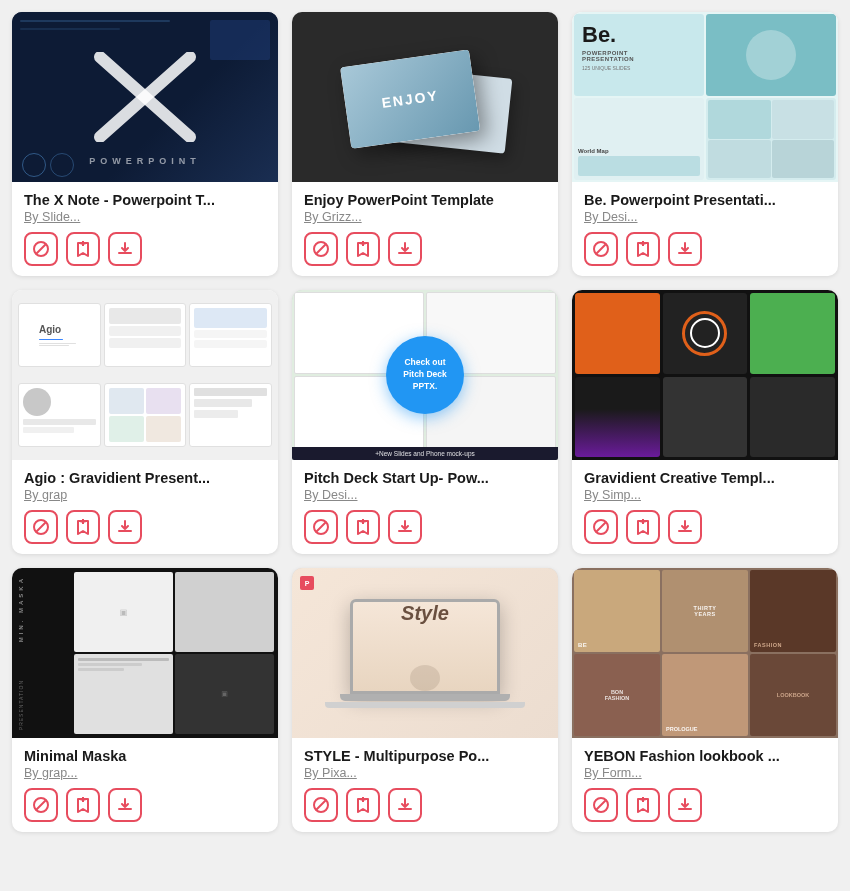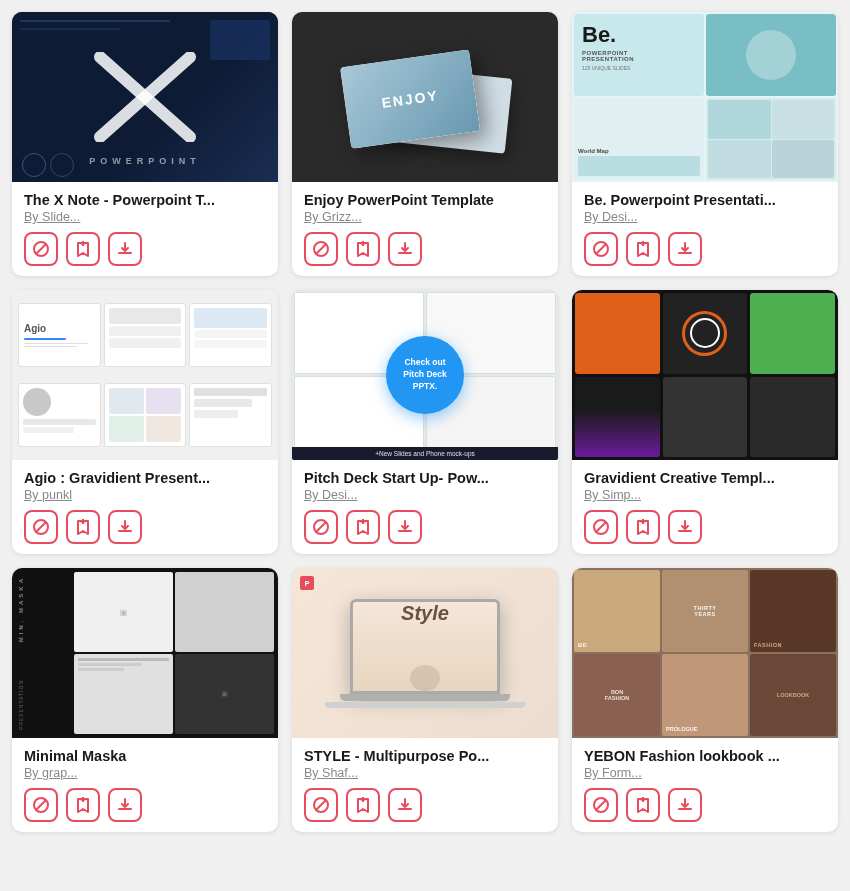--- a/index.html
+++ b/index.html
@@ -214,21 +214,21 @@
               <path d="M8 2v8M5 7l3 3 3-3" stroke="#e74c5e" stroke-width="2" stroke-linecap="round" stroke-linejoin="round"></path>
               <path d="M2 12h12" stroke="#e74c5e" stroke-width="2" stroke-linecap="round"></path>
             </svg>
           </div>
         </div>
       </div>
     </div>
     <div class="card">
       <div class="card-thumb">
       <div style="width:100%;height:100%;background:#f0f0f0;display:grid;grid-template-columns:1fr 1fr 1fr;grid-template-rows:1fr 1fr;gap:3px;padding:6px;align-items:center;">
-        <div style="background:#fff;border-radius:3px;height:64px;border:1px solid #e0e0e0;padding:5px;display:flex;flex-direction:column;justify-content:center;">
+        <div style="background:#fff;border-radius:3px;height:64px;border:1px solid #e0e0e0;padding:20px;display:flex;flex-direction:column;justify-content:center;">
           <div style="font-size:10px;font-weight:800;color:#555;">Agio</div>
           <div style="height:2px;background:#3a86ff;width:60%;border-radius:1px;margin-top:4px;"></div>
           <div style="height:1px;background:#e0e0e0;width:90%;border-radius:1px;margin-top:3px;"></div>
           <div style="height:1px;background:#e0e0e0;width:75%;border-radius:1px;margin-top:2px;"></div>
         </div>
         <div style="background:#fff;border-radius:3px;height:64px;border:1px solid #e0e0e0;padding:4px;display:flex;flex-direction:column;gap:2px;">
           <div style="height:16px;background:#e8e8e8;border-radius:2px;"></div>
           <div style="height:10px;background:#f0f0f0;border-radius:2px;"></div>
           <div style="height:10px;background:#f0f0f0;border-radius:2px;"></div>
         </div>
@@ -250,21 +250,21 @@
         </div>
         <div style="background:#fff;border-radius:3px;height:64px;border:1px solid #e0e0e0;padding:4px;">
           <div style="height:8px;background:#e0e0e0;border-radius:1px;margin-bottom:3px;"></div>
           <div style="height:8px;background:#e8e8e8;border-radius:1px;margin-bottom:3px;width:80%;"></div>
           <div style="height:8px;background:#ececec;border-radius:1px;width:60%;"></div>
         </div>
       </div>
     </div>
       <div class="card-body">
         <div class="card-title">Agio : Gravidient Present...</div>
-        <div class="card-author">By punkl</div>
+        <div class="card-author">By grap</div>
         <div class="card-actions">
           <div class="action-btn">
             <svg width="16" height="16" viewBox="0 0 16 16" fill="none">
               <circle cx="8" cy="8" r="7" stroke="#e74c5e" stroke-width="2"></circle>
               <line x1="3" y1="13" x2="13" y2="3" stroke="#e74c5e" stroke-width="2"></line>
             </svg>
           </div>
           <div class="action-btn">
             <svg width="14" height="17" viewBox="0 0 14 17" fill="none">
               <path d="M2 2h10v13l-5-3-5 3V2z" stroke="#e74c5e" stroke-width="2" stroke-linejoin="round"></path>
@@ -421,21 +421,21 @@
             <div style="font-size:20px;font-style:italic;color:#6a5040;font-weight:600;">Style</div>
             <div style="width:30px;height:30px;background:rgba(100,80,60,0.15);border-radius:50%;margin-top:4px;"></div>
           </div>
         </div>
         <div style="width:170px;height:7px;background:#b0b0b0;border-radius:0 0 5px 5px;"></div>
         <div style="width:200px;height:6px;background:#d0d0d0;border-radius:0 0 4px 4px;margin-top:1px;"></div>
       </div>
     </div>
       <div class="card-body">
         <div class="card-title">STYLE - Multipurpose Po...</div>
-        <div class="card-author">By Shaf...</div>
+        <div class="card-author">By Pixa...</div>
         <div class="card-actions">
           <div class="action-btn">
             <svg width="16" height="16" viewBox="0 0 16 16" fill="none">
               <circle cx="8" cy="8" r="7" stroke="#e74c5e" stroke-width="2"></circle>
               <line x1="3" y1="13" x2="13" y2="3" stroke="#e74c5e" stroke-width="2"></line>
             </svg>
           </div>
           <div class="action-btn">
             <svg width="14" height="17" viewBox="0 0 14 17" fill="none">
               <path d="M2 2h10v13l-5-3-5 3V2z" stroke="#e74c5e" stroke-width="2" stroke-linejoin="round"></path>

